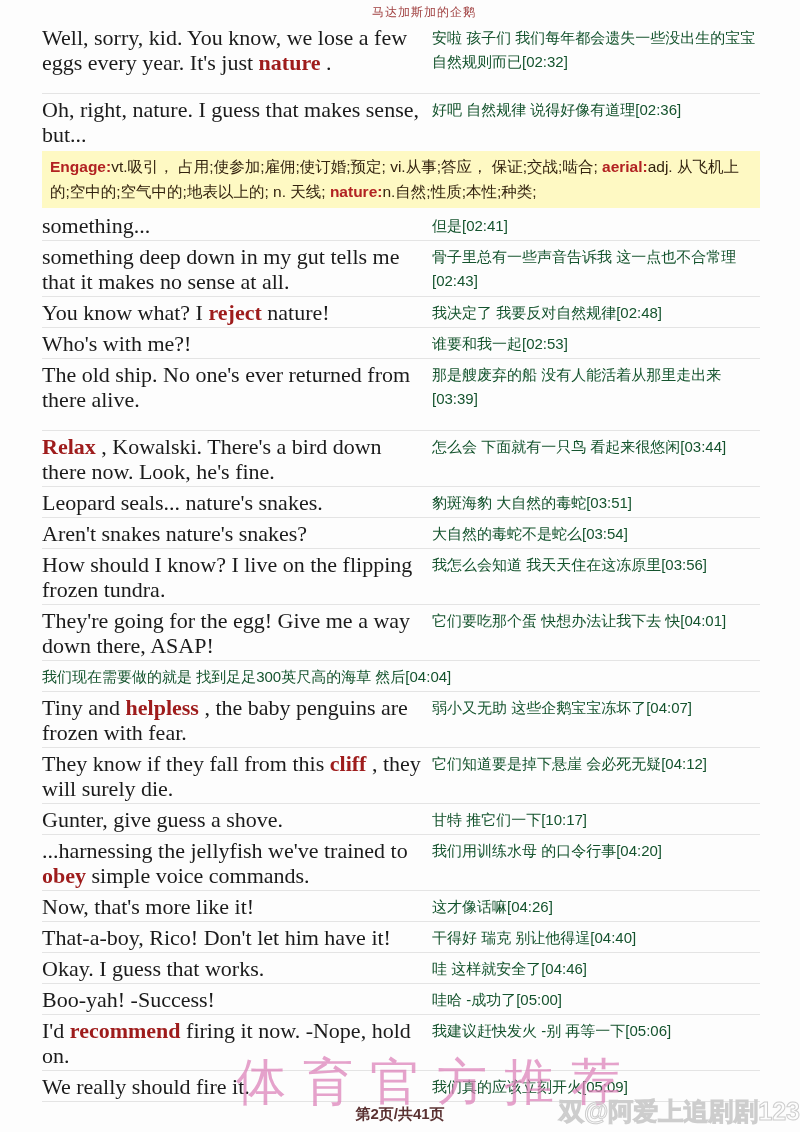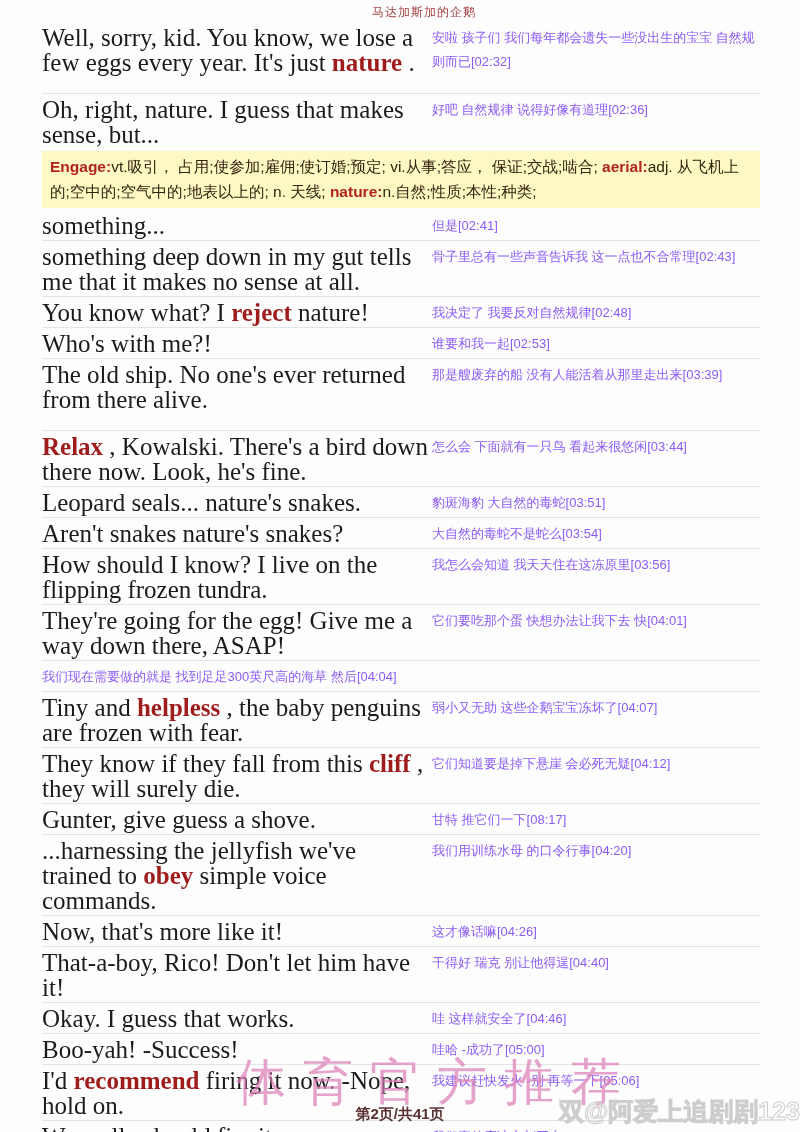--- a/index.html
+++ b/index.html
@@ -18,28 +18,28 @@
   .subtitle-table { margin:2px 40px 0 42px; }
   .row {
     display:flex; align-items:flex-start;
     border-bottom:1px solid #e4e4e4;
     padding:3px 0 2px;
   }
   .row.no-border { border-bottom:none; }
   .row.gap { padding-bottom:18px; }
   .en {
     width:390px; flex:0 0 390px;
-    font-size:25px; line-height:25px; color:#1b1b1b;
+    font-size:22px; line-height:25px; color:#1b1b1b;
     padding-right:4px;
   }
   .en .hl { font-weight:bold; color:#9e1c1c; }
   .zh {
     flex:1;
     font-family:"Liberation Sans","DejaVu Sans",sans-serif;
-    font-size:13px; line-height:24px; color:#8b5cf6;
+    font-size:15px; line-height:24px; color:#14532d;
     padding-top:1px;
   }
   .vocab {
     background:#fef9c3;
     font-family:"Liberation Sans","DejaVu Sans",sans-serif;
     font-size:15.5px; line-height:25px; color:#33230f;
     padding:3px 8px 4px; margin:2px 0;
   }
   .vocab .vb { font-weight:bold; color:#b22222; }
   .page-footer {
@@ -126,21 +126,21 @@
       <div class="row">
         <div class="en"><span>Tiny and </span><span class="hl">helpless</span><span> , the baby penguins are frozen with fear.</span></div>
         <div class="zh">弱小又无助 这些企鹅宝宝冻坏了[04:07]</div>
       </div>
       <div class="row">
         <div class="en"><span>They know if they fall from this </span><span class="hl">cliff</span><span> , they will surely die.</span></div>
         <div class="zh">它们知道要是掉下悬崖 会必死无疑[04:12]</div>
       </div>
       <div class="row">
         <div class="en"><span>Gunter, give guess a shove.</span></div>
-        <div class="zh">甘特 推它们一下[08:17]</div>
+        <div class="zh">甘特 推它们一下[10:17]</div>
       </div>
       <div class="row">
         <div class="en"><span>...harnessing the jellyfish we've trained to </span><span class="hl">obey</span><span> simple voice commands.</span></div>
         <div class="zh">我们用训练水母 的口令行事[04:20]</div>
       </div>
       <div class="row">
         <div class="en"><span>Now, that's more like it!</span></div>
         <div class="zh">这才像话嘛[04:26]</div>
       </div>
       <div class="row">

